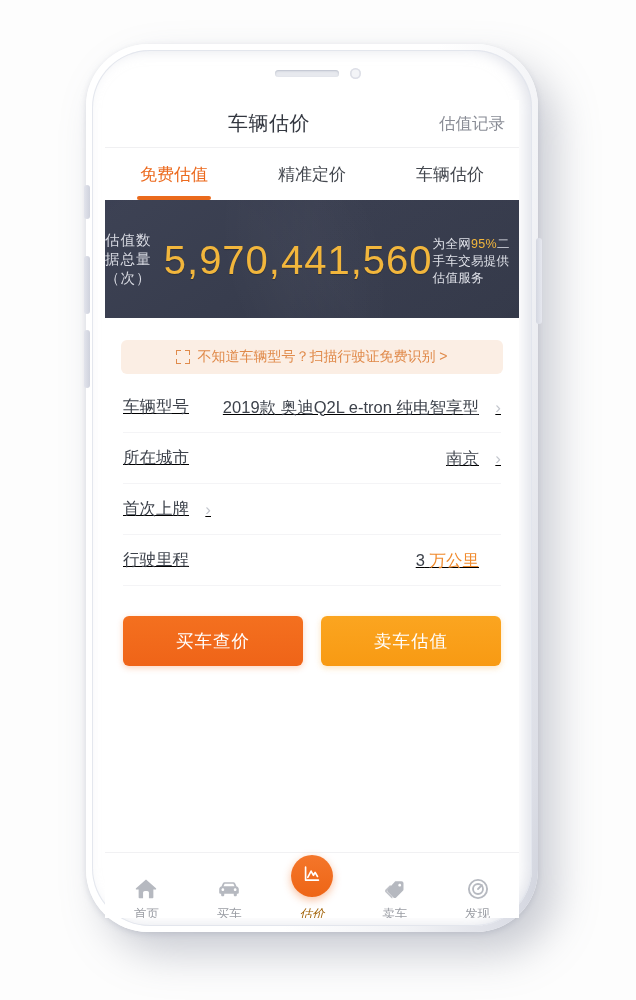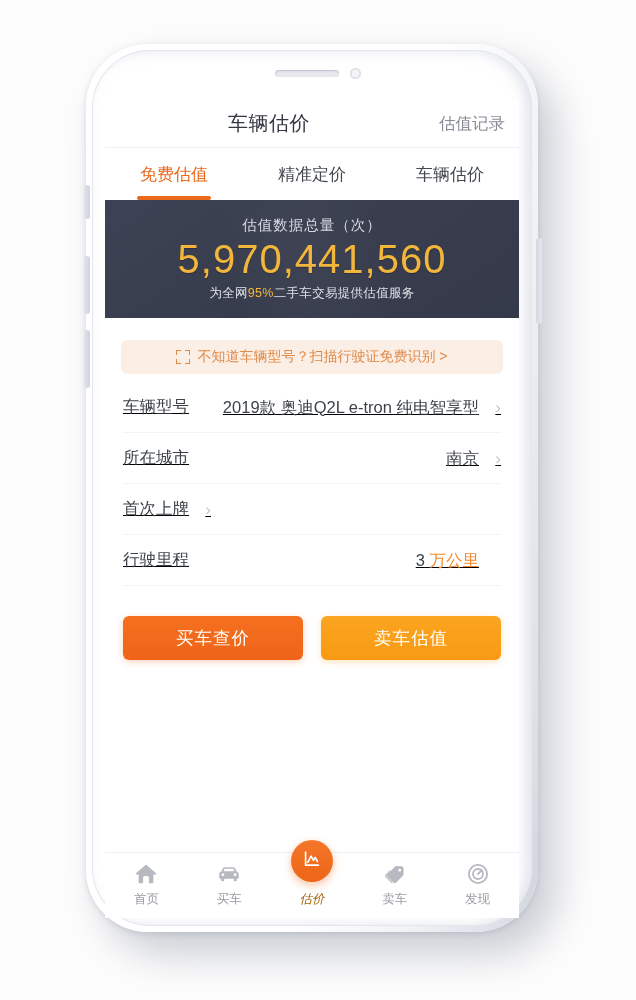--- a/index.html
+++ b/index.html
@@ -87,21 +87,21 @@
   }
 
   
   #stat-banner {
     margin:0 0 0 0;
     width:100%; height:118px;
     background:
       radial-gradient(circle at 78% 22%, rgba(255,255,255,.045) 0 34%, rgba(255,255,255,0) 62%),
       radial-gradient(circle at 18% 82%, rgba(255,255,255,.035) 0 30%, rgba(255,255,255,0) 60%),
       linear-gradient(145deg,#363b4e 0%,#313648 45%,#2c3142 100%);
-    display:flex; flex-direction:column; align-items:center; justify-content:center;
+    display:flex; align-items:center; justify-content:center;
     position:relative;
   }
   #stat-label { font-size:14.5px; color:#d8dae2; letter-spacing:1px; }
   #stat-number {
     font-size:40px; color:#f2b63c; letter-spacing:1px; line-height:1.12;
     margin-top:2px; font-weight:400;
     text-shadow:0 1px 1px rgba(0,0,0,.25);
   }
   #stat-sub { font-size:12.5px; color:#dfe1e8; margin-top:4px; letter-spacing:.3px; }
   #stat-sub .hl { color:#f2b63c; }
@@ -134,35 +134,35 @@
   .row-value .unit { color:#f08a2c; }
   .chev {
     flex:none; width:16px; margin-left:6px;
     color:#c3c6cd; font-size:17px; line-height:1; text-align:right;
   }
   .chev.hidden { visibility:hidden; }
 
   
   #cta-row { display:flex; gap:18px; margin:30px 18px 0 18px; }
   .cta {
-    flex:1; height:44px; border-radius:6px;
+    flex:1; height:50px; border-radius:6px;
     display:flex; align-items:center; justify-content:center;
     color:#ffffff; font-size:17.5px; letter-spacing:1px;
     border:none; cursor:pointer;
   }
   #cta-buy  { background:linear-gradient(180deg,#f4701f 0%,#ef6418 100%);
               box-shadow:0 2px 6px rgba(239,100,24,.28); }
   #cta-sell { background:linear-gradient(180deg,#fba520 0%,#f89a13 100%);
               box-shadow:0 2px 6px rgba(248,154,19,.28); }
 
   
   #bottom-nav {
     position:absolute; left:0; right:0; bottom:0; height:66px;
     background:#ffffff; border-top:1px solid #f1f1f3;
-    display:flex; align-items:flex-start; padding-top:8px;
+    display:flex; align-items:flex-start; padding-top:23px;
   }
   .nav-item {
     flex:1; display:flex; flex-direction:column; align-items:center; gap:4px;
     position:relative;
   }
   .nav-label { font-size:12.5px; color:#9a9da4; }
   .nav-item.active .nav-label { color:#a16207;font-style:italic; }
   .nav-icon { width:26px; height:26px; display:block; }
   .nav-item.center { }
   .center-badge {

